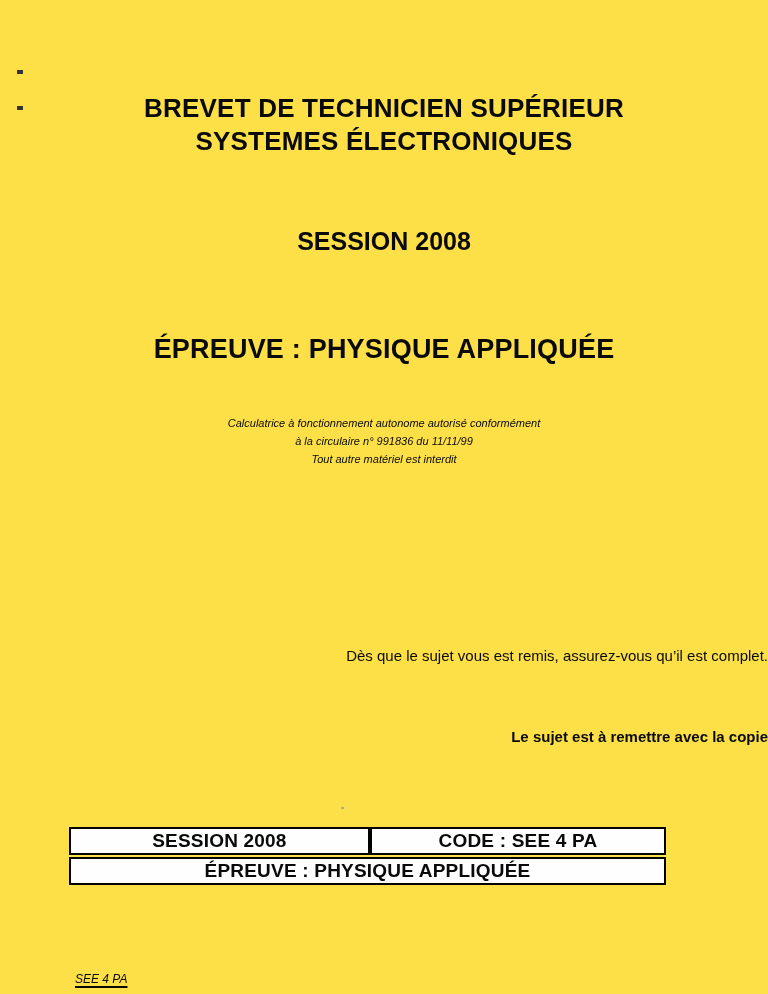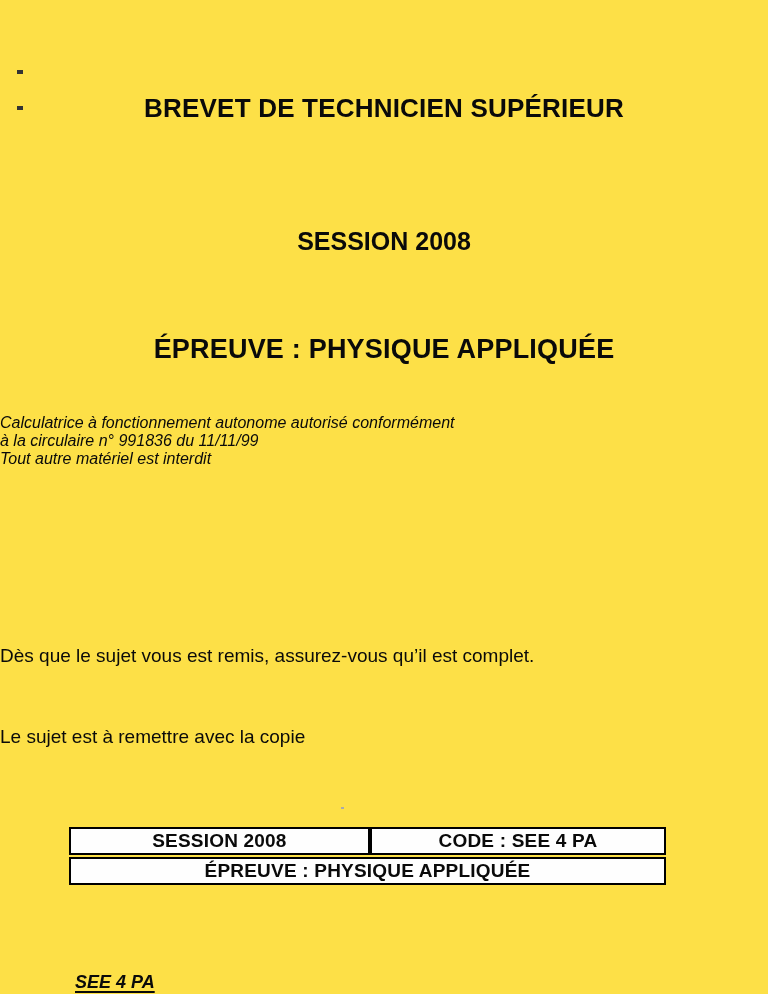--- a/index.html
+++ b/index.html
@@ -48,35 +48,35 @@
     letter-spacing: 0.2px;
   }
   .exam-heading .underlined {
     text-decoration-thickness: 3px;
     text-underline-offset: 4px;
   }
 
   .calc-notice {
     position: absolute;
     top: 414px; left: 0; right: 0;
-    text-align: left;
+    text-align: center;
     font-style: italic;
-    font-size: 16px;
+    font-size: 11px;
     line-height: 18px;
   }
 
   .instructions {
     position: absolute;
     top: 588px; left: 0; right: 0;
-    text-align: left;
-    font-size: 19px;
+    text-align: right;
+    font-size: 15px;
     line-height: 27px;
     white-space: pre-wrap;
   }
-  .instructions .bold-line { font-weight: normal; }
+  .instructions .bold-line { font-weight: bold; }
 
   .summary-table {
     position: absolute;
     left: 69px; top: 825px;
     width: 597px;
     border-collapse: separate;
     border-spacing: 0 2px;
     table-layout: fixed;
   }
   .summary-table td {
@@ -93,39 +93,40 @@
 
   .footer-page {
     position: absolute;
     top: 992px; right: 68px;
     font-weight: bold;
     font-size: 15px;
   }
   .footer-code {
     position: absolute;
     top: 972px; left: 75px;
-    font-weight: bold;
+    font-weight: normal;
     font-style: italic;
-    font-size: 18px;
+    font-size: 12px;
     text-decoration: underline;
     text-decoration-thickness: 2px;
     text-underline-offset: 3px;
   }
 </style>
 </head>
 <body>
 
 <div class="page">
 
   <div class="scan-mark m1"></div>
   <div class="scan-mark m2"></div>
   <div class="scan-mark m3"></div>
 
   <div class="main-title">
     <div>BREVET DE TECHNICIEN SUPÉRIEUR</div>
+    <div>SYSTEMES ÉLECTRONIQUES</div>
   </div>
 
   <div class="session-heading">SESSION 2008</div>
 
   <div class="exam-heading"><span class="underlined">ÉPREUVE</span><span> : PHYSIQUE APPLIQUÉE</span></div>
 
   <div class="calc-notice">
     <div>Calculatrice à fonctionnement autonome autorisé conformément</div>
     <div>à la circulaire n° 991836 du 11/11/99</div>
     <div>Tout autre matériel est interdit</div>

